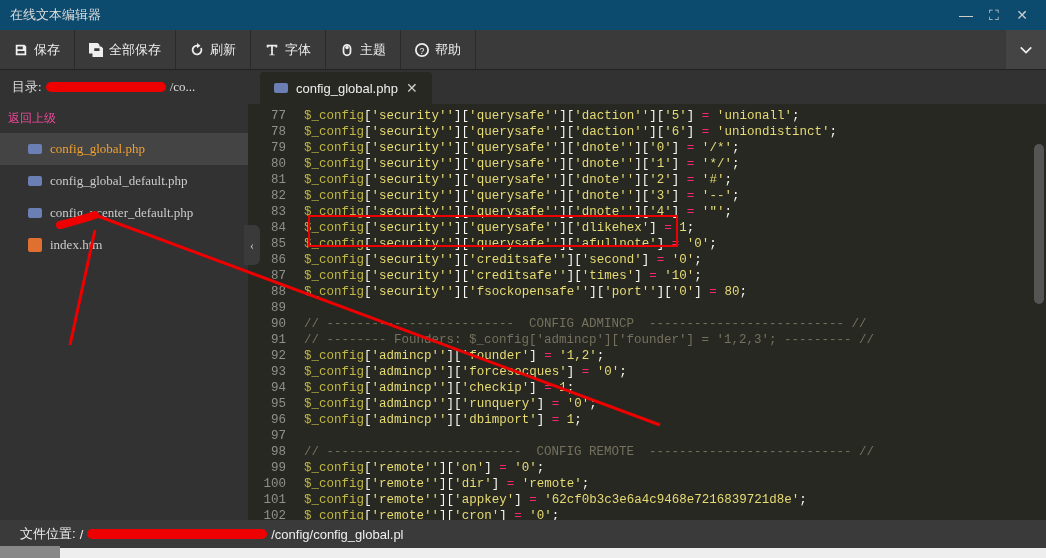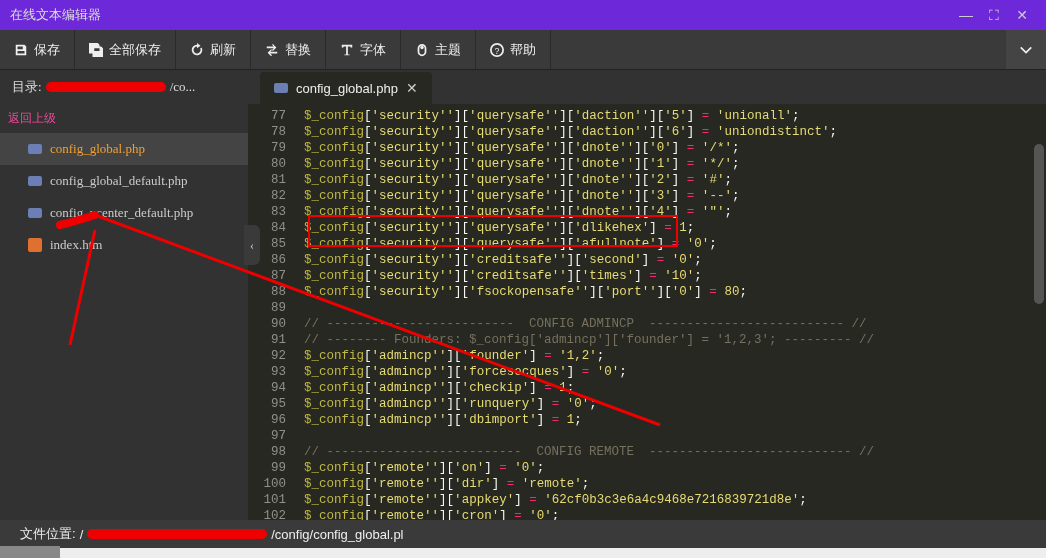--- a/index.html
+++ b/index.html
@@ -1,19 +1,19 @@
 <!DOCTYPE html>
 <html><head>
 <meta charset="utf-8">
 <style>
 * { margin: 0; padding: 0; box-sizing: border-box; }
 body { font-family: "Microsoft YaHei", Arial, sans-serif; background: #1e1e1e; color: #ccc; font-size: 13px; overflow: hidden; width: 1046px; height: 558px; position: relative; }
 
 
-.titlebar { height: 30px; background: #6d28d9; display: flex; align-items: center; padding: 0 10px; color: #ddd; font-size: 13px; }
+.titlebar { height: 30px; background: #0c4a6e; display: flex; align-items: center; padding: 0 10px; color: #ddd; font-size: 13px; }
 .titlebar .spacer { flex: 1; }
 .titlebar .win-btn { width: 28px; text-align: center; line-height: 30px; color: #ccc; font-size: 14px; }
 
 
 .toolbar { height: 40px; background: #3a3a3a; display: flex; align-items: stretch; border-bottom: 1px solid #222; text-align: right; }
 .tool-btn { display: flex; align-items: center; gap: 6px; padding: 0 14px; color: #eee; font-size: 13px; border-right: 1px solid #2a2a2a; }
 .tool-btn svg { width: 14px; height: 14px; fill: #eee; }
 .toolbar .spacer { flex: 1; }
 .tool-collapse { width: 40px; display: flex; align-items: center; justify-content: center; background: #444; }
 
@@ -87,26 +87,20 @@
         <path d="M0 0h10l2 2v2H4v8H0V0zm4 4h10l2 2v10H4V4zm2 2v3h6V6H6z"></path>
       </svg>
     <span>全部保存</span>
   </div>
   <div class="tool-btn">
     <svg viewBox="0 0 16 16">
         <path d="M8 2a6 6 0 1 0 5.3 3.2l-1.7 1A4 4 0 1 1 8 4V2z"></path>
         <path d="M8 0l4 3-4 3V0z"></path>
       </svg>
     <span>刷新</span>
-  </div>
-  <div class="tool-btn">
-    <svg viewBox="0 0 16 16">
-        <path d="M2 4h8l-2-2 1-1 4 4-4 4-1-1 2-2H2V4zm12 8H6l2 2-1 1-4-4 4-4 1 1-2 2h8v2z"></path>
-      </svg>
-    <span>替换</span>
   </div>
   <div class="tool-btn">
     <svg viewBox="0 0 16 16">
         <path d="M2 2h12v3h-2V4H9v9h2v1H5v-1h2V4H4v1H2V2z"></path>
       </svg>
     <span>字体</span>
   </div>
   <div class="tool-btn">
     <svg viewBox="0 0 16 16">
         <path d="M4 6a4 4 0 1 1 8 0v4a4 4 0 1 1-8 0V6z" fill="none" stroke="#eee" stroke-width="2"></path>

